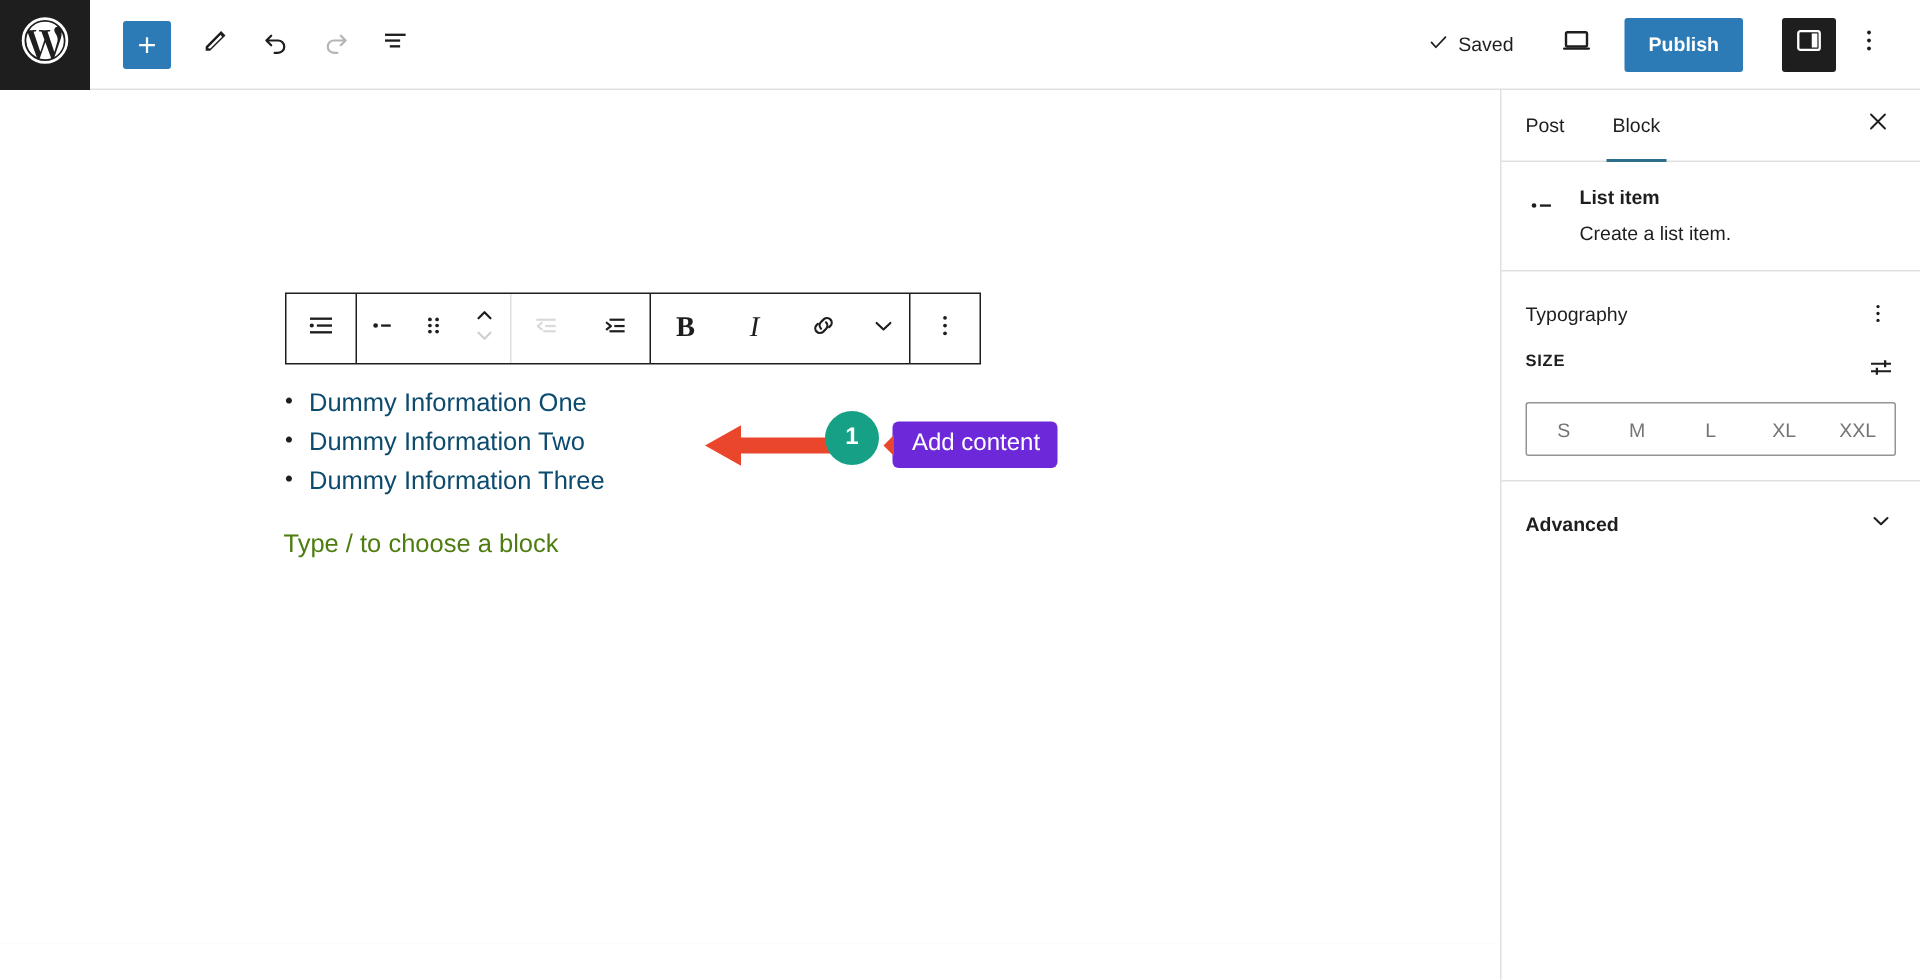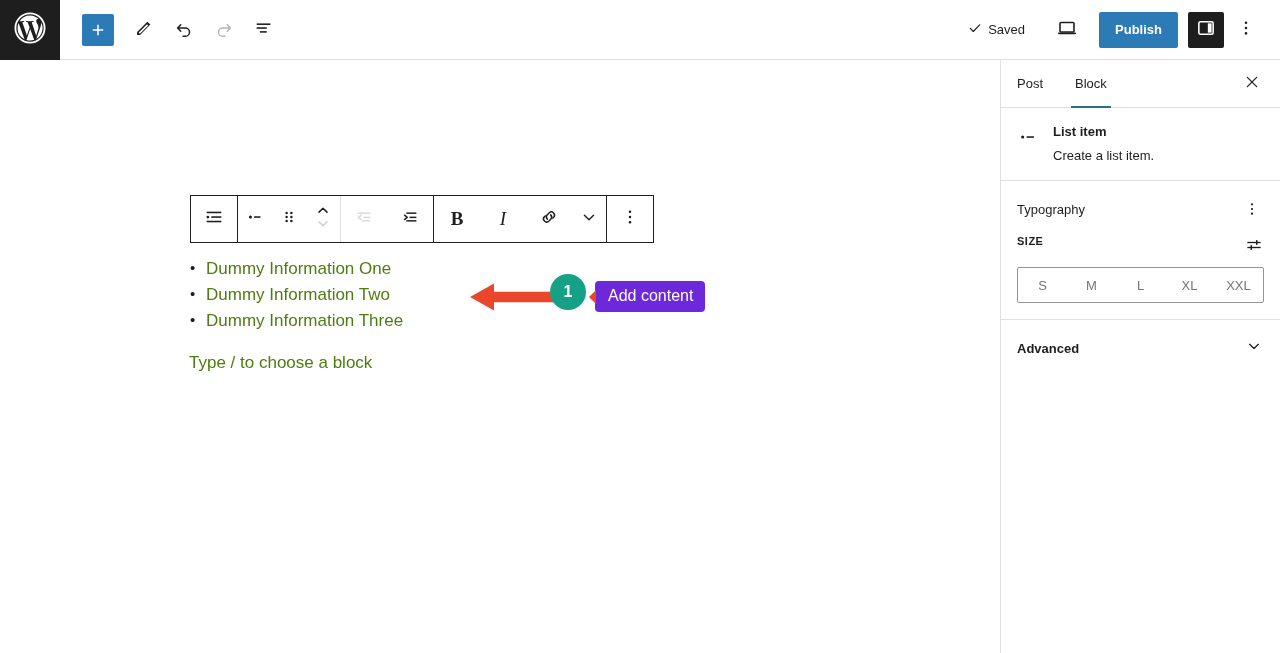--- a/index.html
+++ b/index.html
@@ -35,21 +35,21 @@
   .topbar-right {
     margin-left: auto; display: flex; align-items: center; padding-right: 16px; gap: 4px;
   }
   #saved-indicator {
     display: flex; align-items: center; gap: 6px;
     font-size: 13px; color: #1e1e1e; margin-right: 18px; cursor: pointer;
   }
   #publish-btn {
     background: #2c7bb6; color: #fff; font-size: 13px; font-weight: bold;
     border: none; border-radius: 2px; height: 36px; padding: 0 16px;
-    cursor: pointer; margin-left: 8px; margin-right: 6px;
+    cursor: pointer; margin-left: 8px; margin-right: 22px;
   }
   #sidebar-toggle-btn {
     width: 36px; height: 36px; background: #1e1e1e; border-radius: 2px;
     display: flex; align-items: center; justify-content: center; cursor: pointer;
   }
   #more-menu-btn {
     width: 36px; height: 36px; display: flex; align-items: center; justify-content: center;
     cursor: pointer;
   }
 
@@ -76,21 +76,21 @@
     width: 46px; height: 46px; display: flex; align-items: center; justify-content: center;
     cursor: pointer; background: transparent; border: none;
   }
   .tbi.narrow { width: 34px; }
   .tbi.disabled { cursor: default; opacity: .35; }
 
   
   #list-block { position: absolute; left: 190px; top: 196px; }
   #list-block ul { list-style: none; }
   #list-block li {
-    font-size: 17px; color: #4d7c0f; line-height: 26px;
+    font-size: 17px; color: #0c4a6e; line-height: 26px;
     position: relative; padding-left: 16px;
   }
   #list-block li::before {
     content: "•"; position: absolute; left: 0; top: -1px;
     font-size: 15px; color: #1e1e1e;
   }
   #empty-paragraph {
     position: absolute; left: 189px; top: 293px;
     font-size: 17px; color: #4d7c0f;
   }

